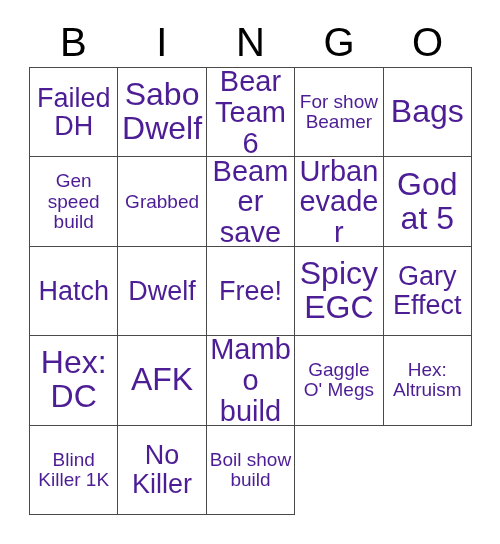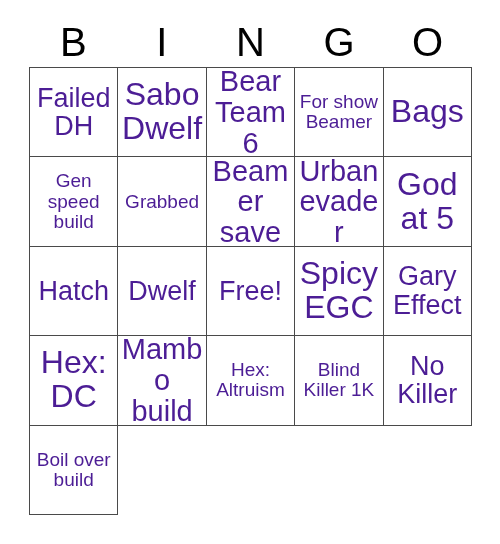--- a/index.html
+++ b/index.html
@@ -134,30 +134,36 @@
       </div>
       <div class="cell fs-xl">
         <span class="cell-text">Spicy EGC</span>
       </div>
       <div class="cell fs-l">
         <span class="cell-text">Gary Effect</span>
       </div>
       <div class="cell fs-xl">
         <span class="cell-text">Hex: DC</span>
       </div>
+      <div class="cell fs-xl">
+        <span class="cell-text">AFK</span>
+      </div>
       <div class="cell fs-m">
         <span class="cell-text">Mambo build</span>
+      </div>
+      <div class="cell fs-s">
+        <span class="cell-text">Gaggle O' Megs</span>
       </div>
       <div class="cell fs-s">
         <span class="cell-text">Hex: Altruism</span>
       </div>
       <div class="cell fs-s">
         <span class="cell-text">Blind Killer 1K</span>
       </div>
       <div class="cell fs-l">
         <span class="cell-text">No Killer</span>
       </div>
       <div class="cell fs-s">
-        <span class="cell-text">Boil over build</span>
+        <span class="cell-text">Boil show build</span>
       </div>
     </div>
 
 </div>
 
 </body></html>

